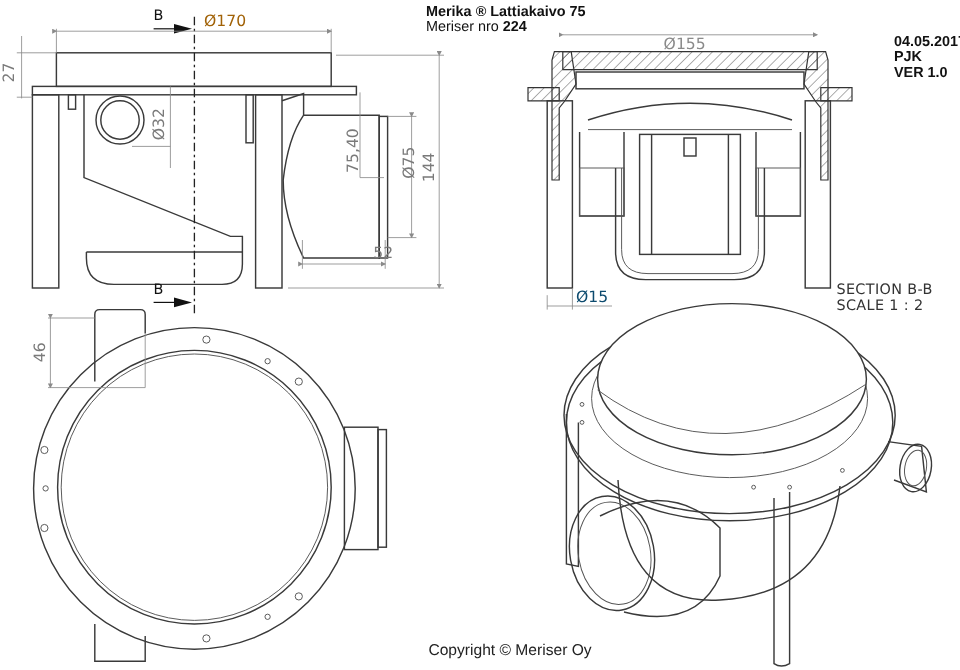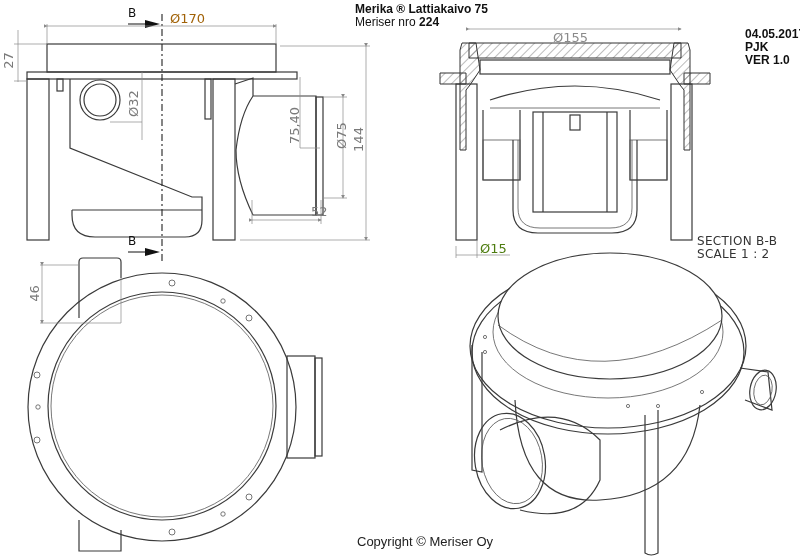--- a/index.html
+++ b/index.html
@@ -196,21 +196,21 @@
 <div style="position:absolute;left:0px;top:53px;transform:rotate(-90deg);font-family:'DejaVu Sans',sans-serif;font-size:13px;color:#7a7a7a;">27</div>
 <div style="position:absolute;left:120px;top:96px;transform:rotate(-90deg);font-family:'DejaVu Sans',sans-serif;font-size:13px;color:#7a7a7a;">Ø32</div>
 <div style="position:absolute;left:276px;top:118px;transform:rotate(-90deg);font-family:'DejaVu Sans',sans-serif;font-size:13px;color:#7a7a7a;">75,40</div>
 <div style="position:absolute;left:328px;top:128px;transform:rotate(-90deg);font-family:'DejaVu Sans',sans-serif;font-size:13px;color:#7a7a7a;">Ø75</div>
 <div style="position:absolute;left:346px;top:132px;transform:rotate(-90deg);font-family:'DejaVu Sans',sans-serif;font-size:13px;color:#7a7a7a;">144</div>
 <div style="position:absolute;left:279px;top:204px;font-family:'DejaVu Sans',sans-serif;font-size:13px;color:#7a7a7a;margin-left:32px;">52</div>
 <div style="position:absolute;left:128px;top:6px;font-family:'DejaVu Sans',sans-serif;font-size:12px;color:#111;">B</div>
 <div style="position:absolute;left:128px;top:234px;font-family:'DejaVu Sans',sans-serif;font-size:12px;color:#111;">B</div>
 
 <div style="position:absolute;left:553px;top:14px;font-family:'DejaVu Sans',sans-serif;font-size:13px;color:#8a8a8a;margin-top:16px;">Ø155</div>
-<div style="position:absolute;left:480px;top:241px;font-family:'DejaVu Sans',sans-serif;font-size:13px;color:#4d7c0f;">Ø15</div>
+<div style="position:absolute;left:480px;top:241px;font-family:'DejaVu Sans',sans-serif;font-size:13px;color:#0c4a6e;">Ø15</div>
 <div class="sect" style="left:697px;top:235px;width:100px;">
   <div>SECTION B-B</div>
   <div>SCALE 1 : 2</div>
 </div>
 
 <div style="position:absolute;left:26px;top:286px;transform:rotate(-90deg);font-family:'DejaVu Sans',sans-serif;font-size:13px;color:#7a7a7a;">46</div>
 
 <div class="copy">Copyright © Meriser Oy</div>
 
 </body></html>

